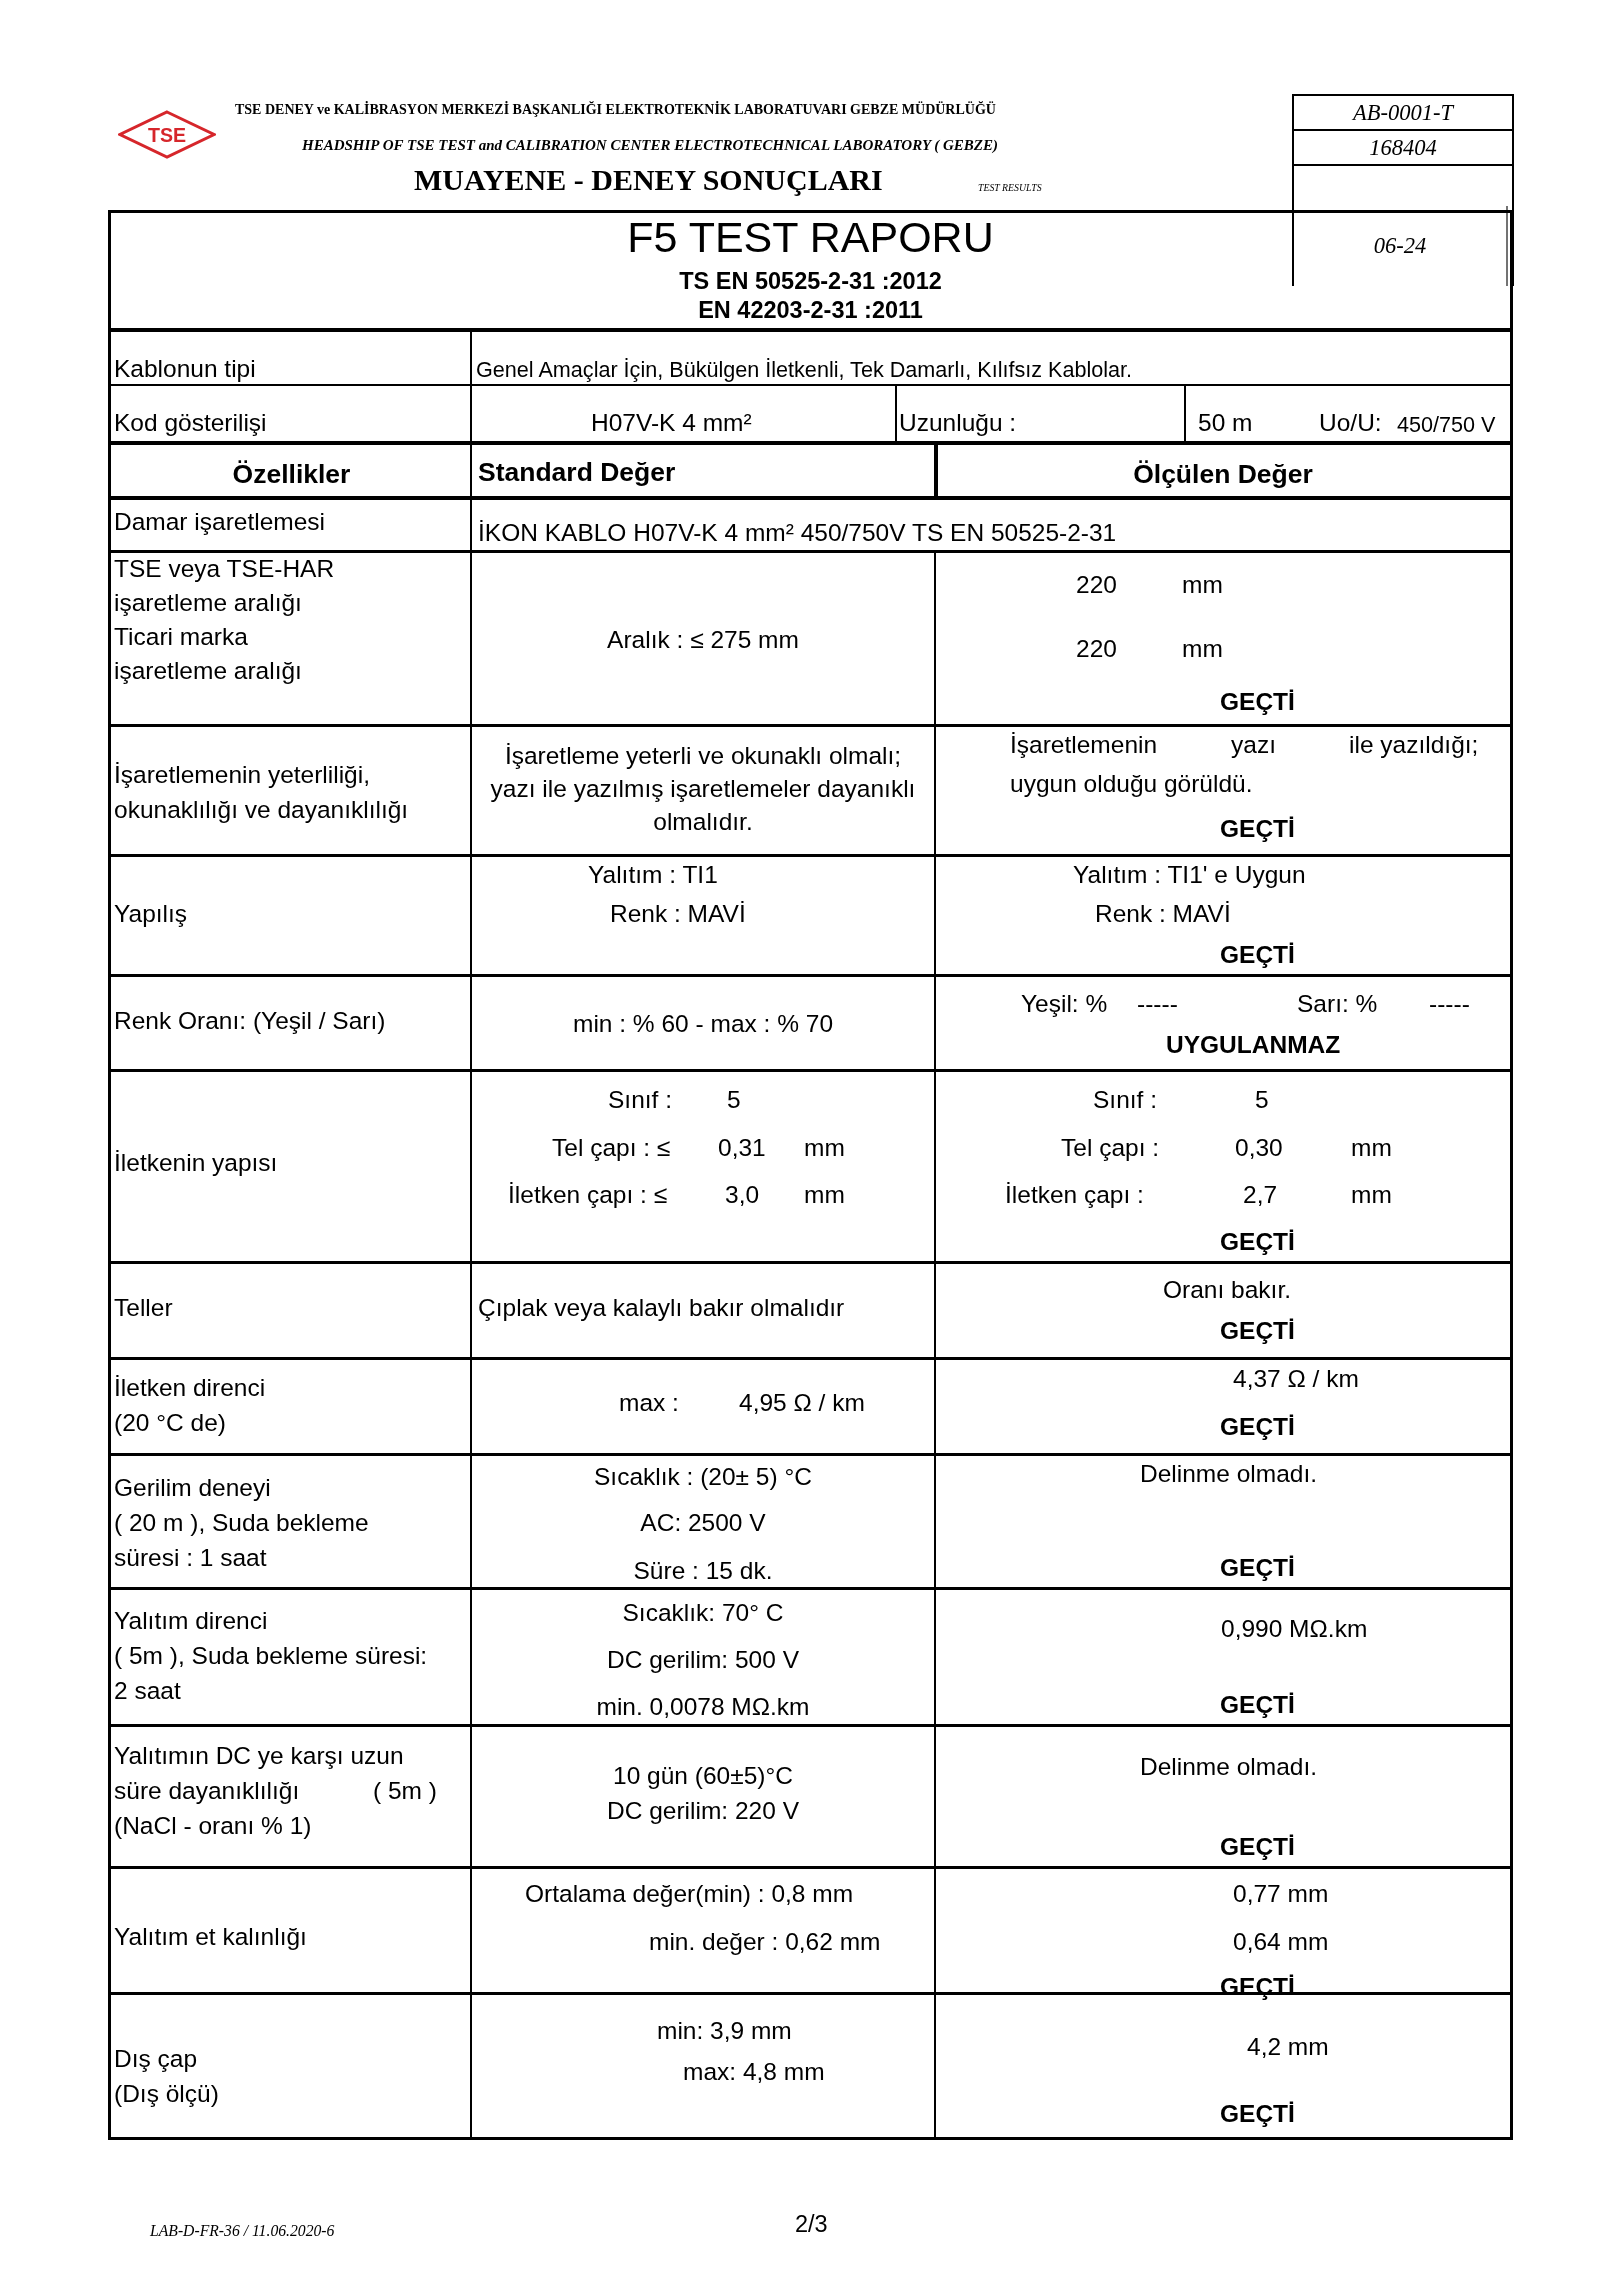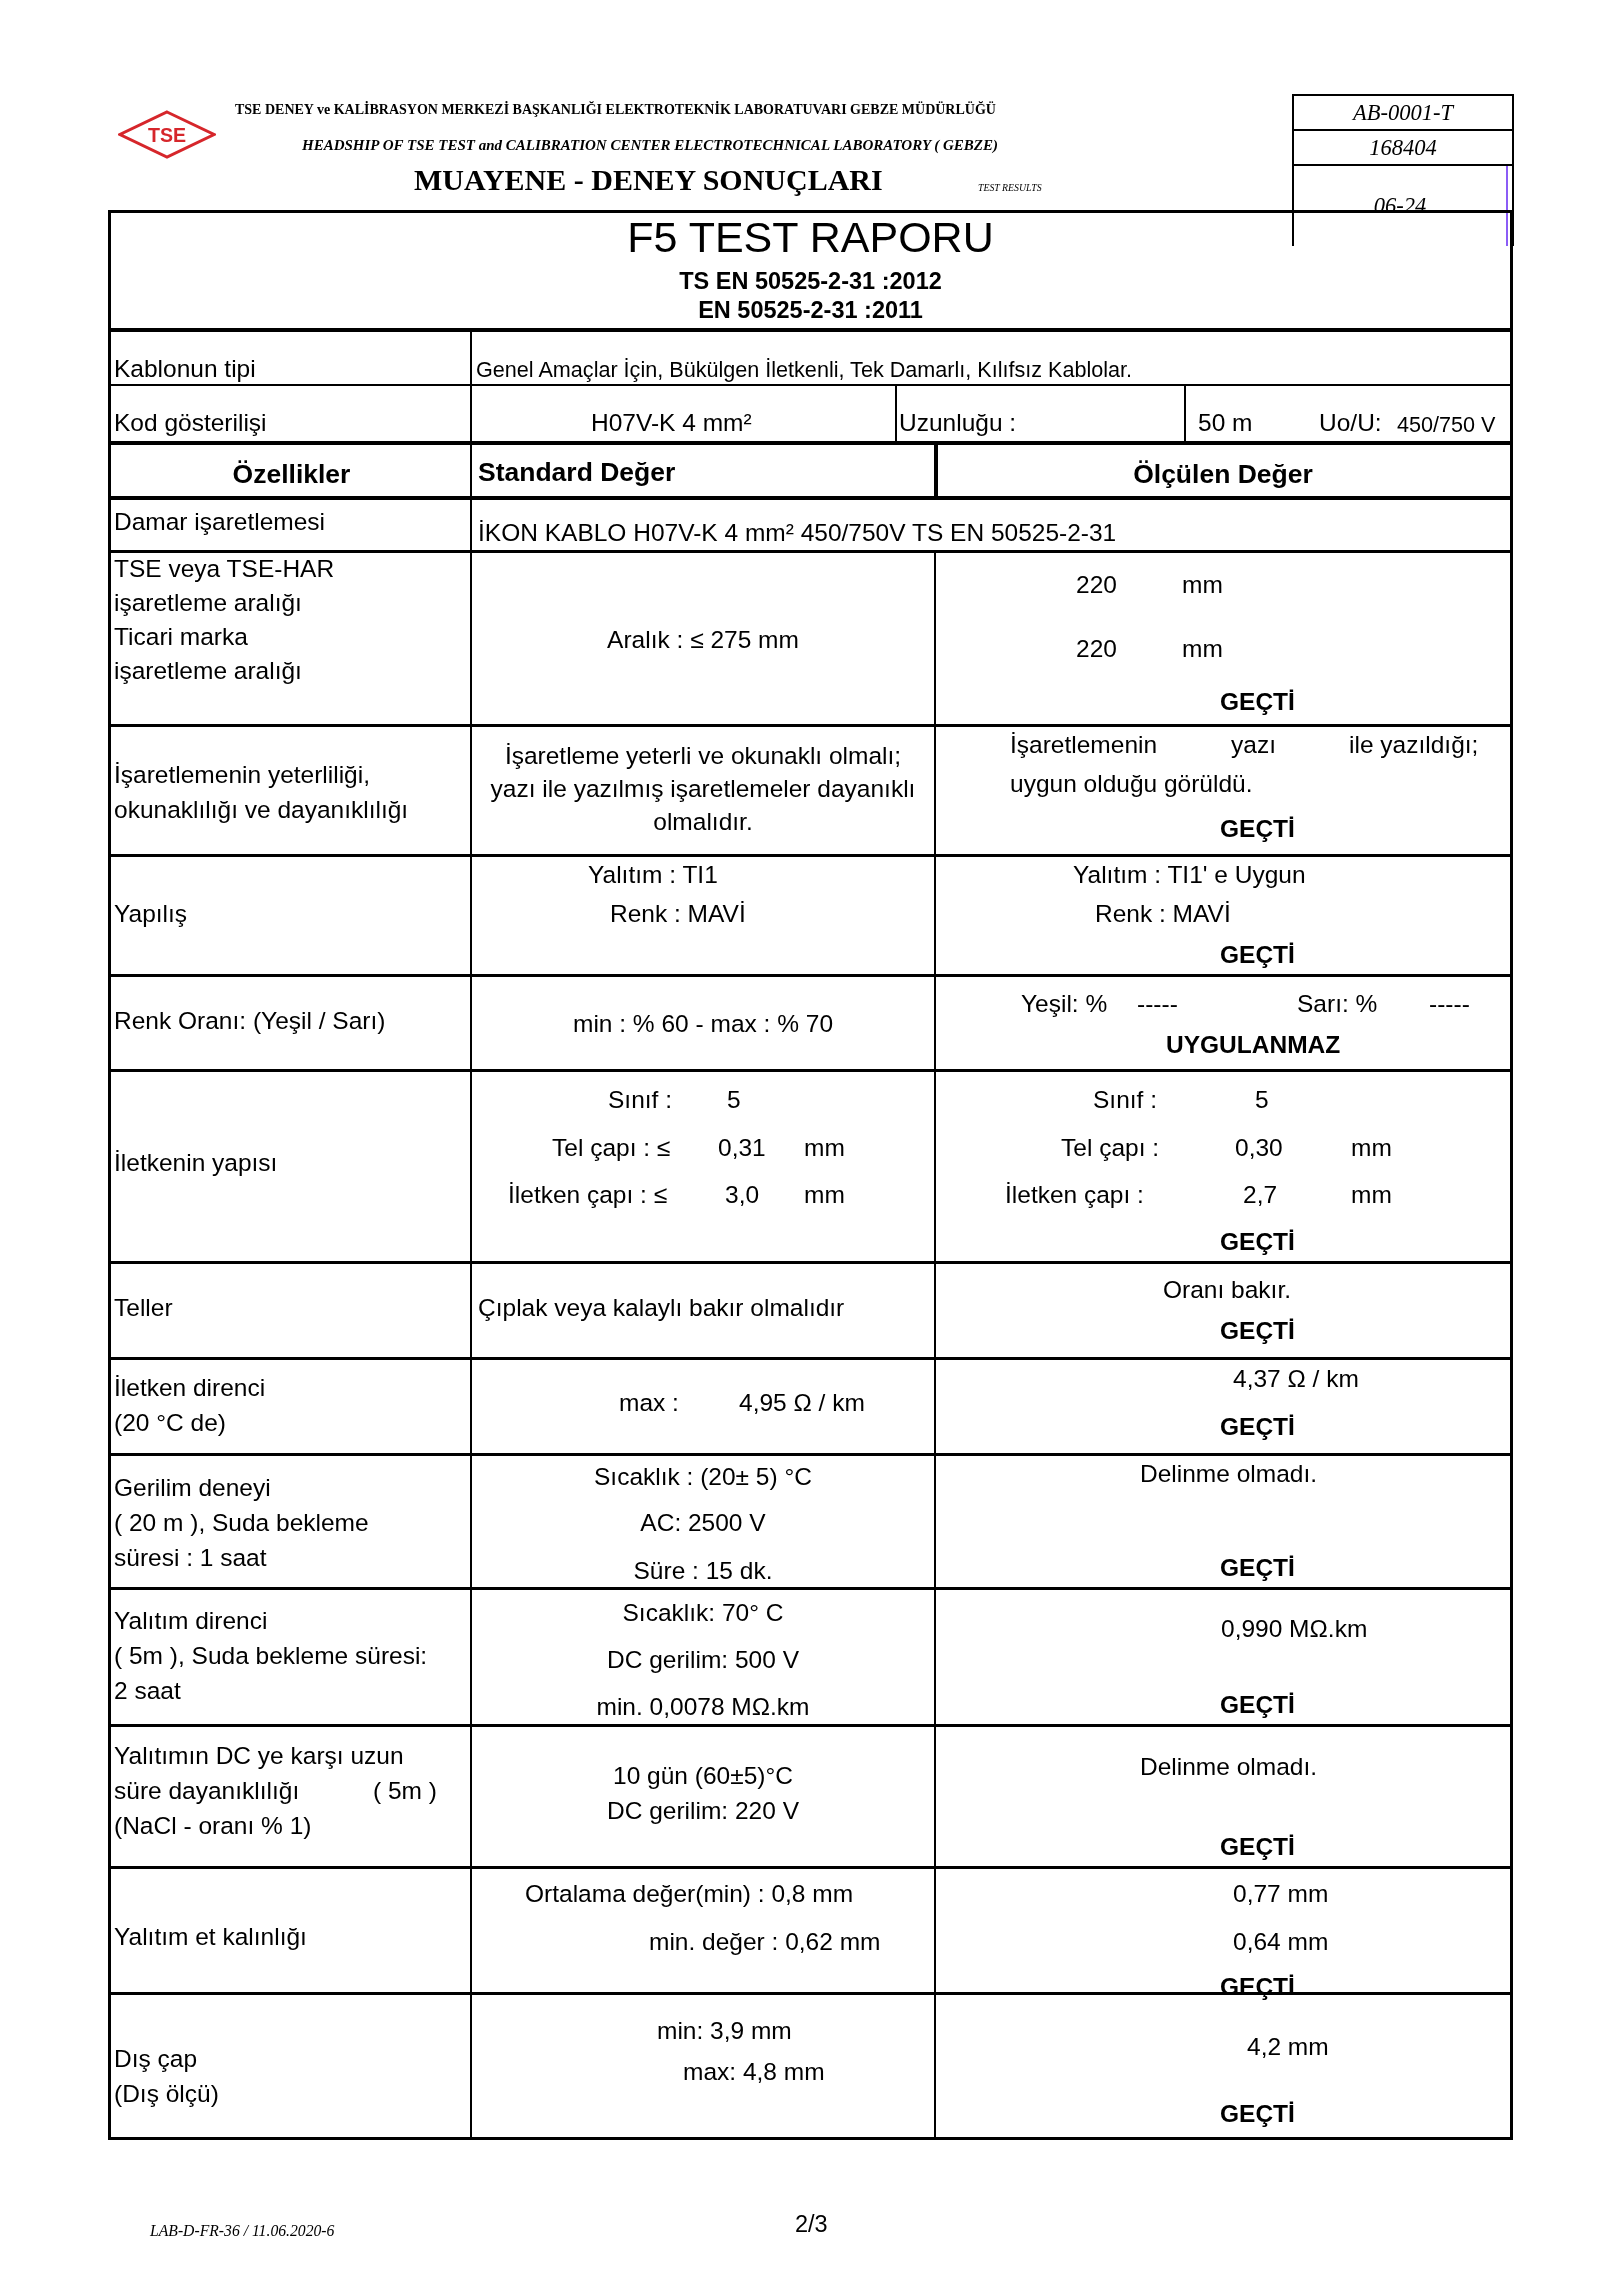--- a/index.html
+++ b/index.html
@@ -6,21 +6,21 @@
   body { width:1621px; height:2292px; position:relative; font-family:"Liberation Sans", sans-serif; color:#000; overflow:hidden; }
   .abs { position:absolute; }
   .serif { font-family:"Liberation Serif", serif; }
   .hdr-line1 { left:235px; top:102px; font-size:14px; font-weight:bold; white-space:nowrap; }
   .hdr-line2 { left:302px; top:137px; font-size:15px; font-weight:bold; font-style:italic; white-space:nowrap; }
   .hdr-line3 { left:414px; top:163px; font-size:30px; font-weight:bold; white-space:nowrap; }
   .hdr-line3sub { left:978px; top:182px; font-size:9.8px; font-style:italic; white-space:nowrap; }
   .logo { left:118px; top:110px; width:98px; height:49px; }
   .ref-box { left:1292px; top:94px; width:218px; border:2px solid #000; border-bottom:none; }
   .ref-cell { height:33px; border-bottom:2px solid #000; font-family:"Liberation Serif", serif; font-style:italic; font-size:22.5px; text-align:center; line-height:33px; }
-  .ref-cell.tall { height:80px; line-height:80px; border-bottom:none; border-right:2px solid #8b5cf6; margin-right:3.9px; }
+  .ref-cell.tall { height:80px; line-height:80px; border-bottom:none; border-right:2px solid #737373; margin-right:3.9px;margin-top:40px; }
   .table { left:108px; top:210px; width:1405px; height:1930px; border:3.9px solid #000; box-sizing:border-box; }
   .cell { position:absolute; box-sizing:border-box; font-size:24.5px; line-height:1.35; }
   .hline { position:absolute; left:108px; width:1405px; background:#000; }
   .vline { position:absolute; background:#000; width:2px; }
   .b { font-weight:bold; }
   .center { text-align:center; }
   .pass { font-weight:bold; font-size:24.5px; position:absolute; }
   .footer-left { left:150px; top:2222px; font-family:"Liberation Serif", serif; font-style:italic; font-size:15.7px; }
   .footer-page { left:795px; top:2211px; font-size:23.5px; }
   .t { position:absolute; white-space:nowrap; font-size:24.5px; }
@@ -63,21 +63,21 @@
 <div class="hline" style="top:1992px;height:2.9px;"></div>
 
 <div class="vline" style="left:470px;top:330px;height:1809px;"></div>
 <div class="vline" style="left:895px;top:385px;height:58px;"></div>
 <div class="vline" style="left:1184px;top:385px;height:58px;"></div>
 <div class="vline" style="left:934px;top:443px;width:3.9px;height:55px;"></div>
 <div class="vline" style="left:934px;top:551px;height:1589px;"></div>
 
 <div class="cell center" style="left:112px;top:210px;width:1397px;font-size:43px;line-height:55px;">F5 TEST RAPORU</div>
 <div class="cell center b" style="left:112px;top:267px;width:1397px;font-size:23.5px;line-height:29px;">TS EN 50525-2-31 :2012</div>
-<div class="cell center b" style="left:112px;top:296px;width:1397px;font-size:23.5px;line-height:29px;">EN 50525-2-31 :2011</div>
+<div class="cell center b" style="left:112px;top:296px;width:1397px;font-size:23.5px;line-height:29px;">EN 42203-2-31 :2011</div>
 
 <span class="t" style="left:114px;top:355px;">Kablonun tipi</span>
 <span class="t" style="left:476px;top:357px;font-size:21.6px;">Genel Amaçlar İçin, Bükülgen İletkenli, Tek Damarlı, Kılıfsız Kablolar.</span>
 
 <span class="t" style="left:114px;top:409px;">Kod gösterilişi</span>
 <span class="t" style="left:591px;top:409px;">H07V-K 4 mm²</span>
 <span class="t" style="left:899px;top:409px;">Uzunluğu :</span>
 <span class="t" style="left:1153px;top:409px;margin-left:45px;">50  m</span>
 <span class="t" style="left:1319px;top:409px;">Uo/U:</span>
 <span class="t" style="left:1397px;top:412px;font-size:21.6px;">450/750 V</span>

